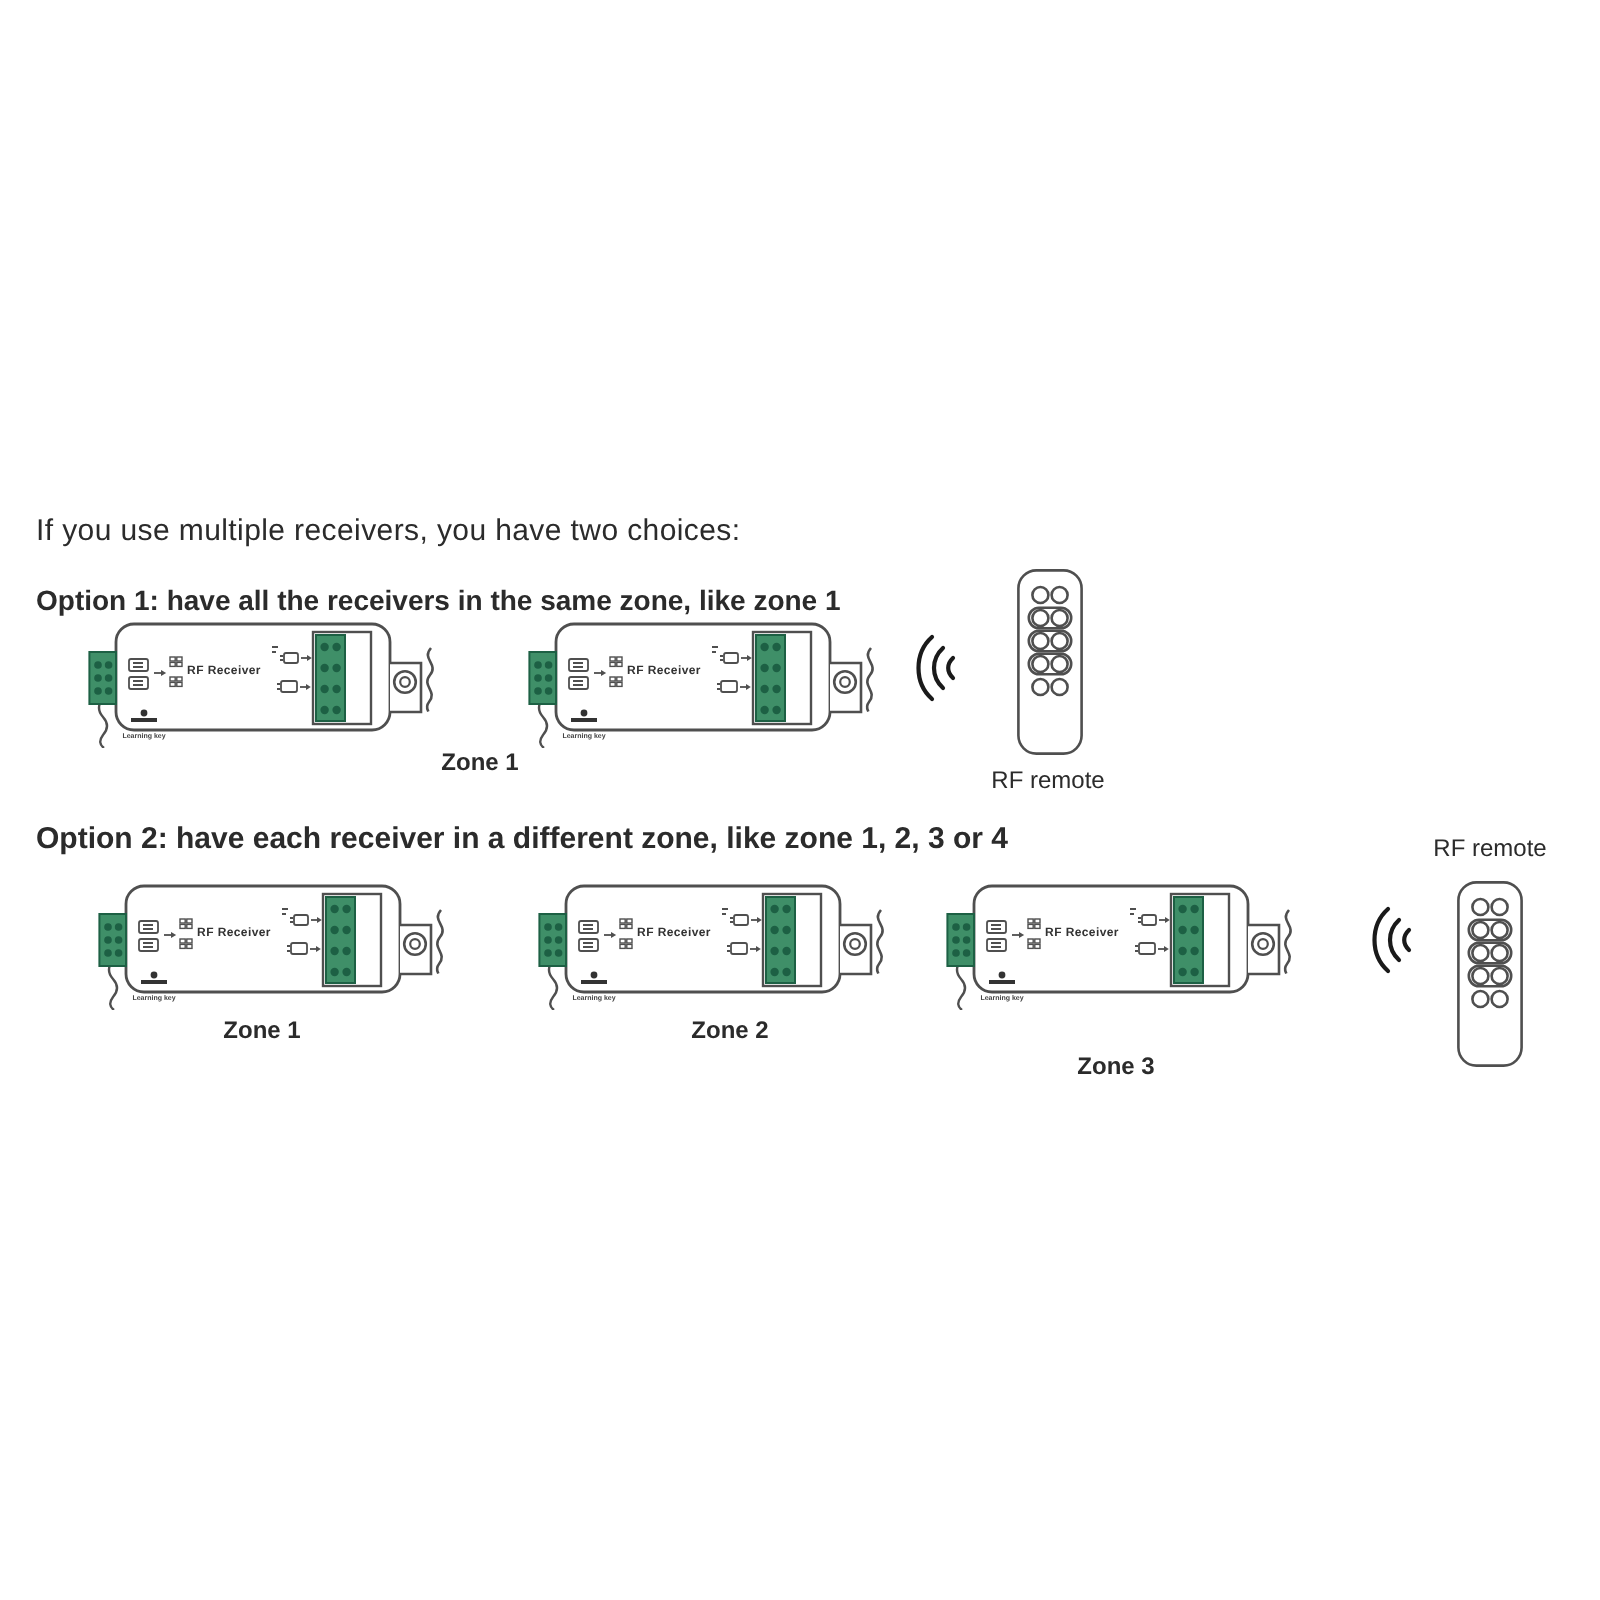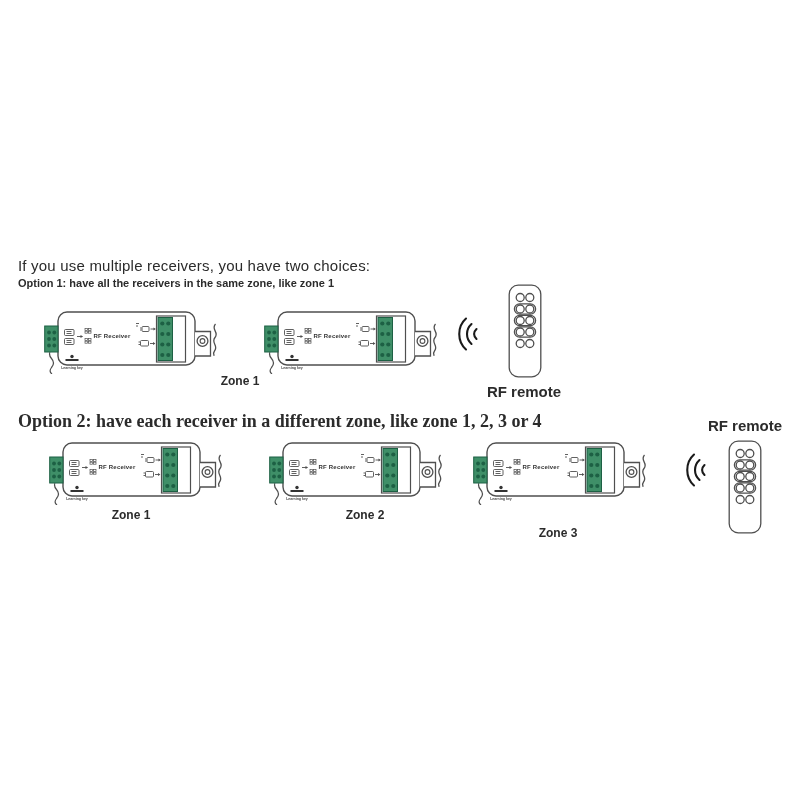--- a/index.html
+++ b/index.html
@@ -1,23 +1,23 @@
 <!DOCTYPE html>
 <html style="--terminal-green: #3f8f68; --terminal-dot: #1d6044; --line: #4f4f4f; --text: #2b2b2b;"><head>
 <meta charset="utf-8">
 <style>
   html,body{margin:0;padding:0;background:#fff;}
   .page{position:relative;width:800px;height:736px;background:#ffffff;overflow:hidden;
         font-family:"Liberation Sans",sans-serif;color:var(--text,#2b2b2b);}
   .abs{position:absolute;}
   .intro-line1{font-size:15px;font-weight:normal;letter-spacing:.2px;white-space:nowrap;}
-  .intro-line2{font-size:11px;font-weight:bold;letter-spacing:0;white-space:nowrap;margin-top:3px;}
-  .option2{font-size:18px;font-weight:bold;white-space:nowrap;font-family:Liberation Serif, serif;}
+  .intro-line2{font-size:14px;font-weight:bold;letter-spacing:0;white-space:nowrap;margin-top:18px;}
+  .option2{font-size:15px;font-weight:bold;white-space:nowrap;}
   .zone-label{font-size:12px;font-weight:bold;transform:translateX(-50%);white-space:nowrap;text-align:right;}
-  .remote-label{font-size:15px;font-weight:bold;transform:translateX(-50%);white-space:nowrap;}
+  .remote-label{font-size:12px;font-weight:normal;transform:translateX(-50%);white-space:nowrap;}
   .receiver{width:186px;height:66px;}
   .receiver svg{display:block;}
   .rx-label{position:absolute;left:68px;top:25px;transform:translateX(-50%);
             font-size:6px;font-weight:bold;color:#333;letter-spacing:.2px;white-space:nowrap;}
   .rx-learn{position:absolute;left:28px;top:58px;transform:translateX(-50%);
             font-size:3.5px;font-weight:bold;color:#444;white-space:nowrap;}
   .defs-holder{position:absolute;width:0;height:0;overflow:hidden;}
 </style>
 </head>
 <body>

